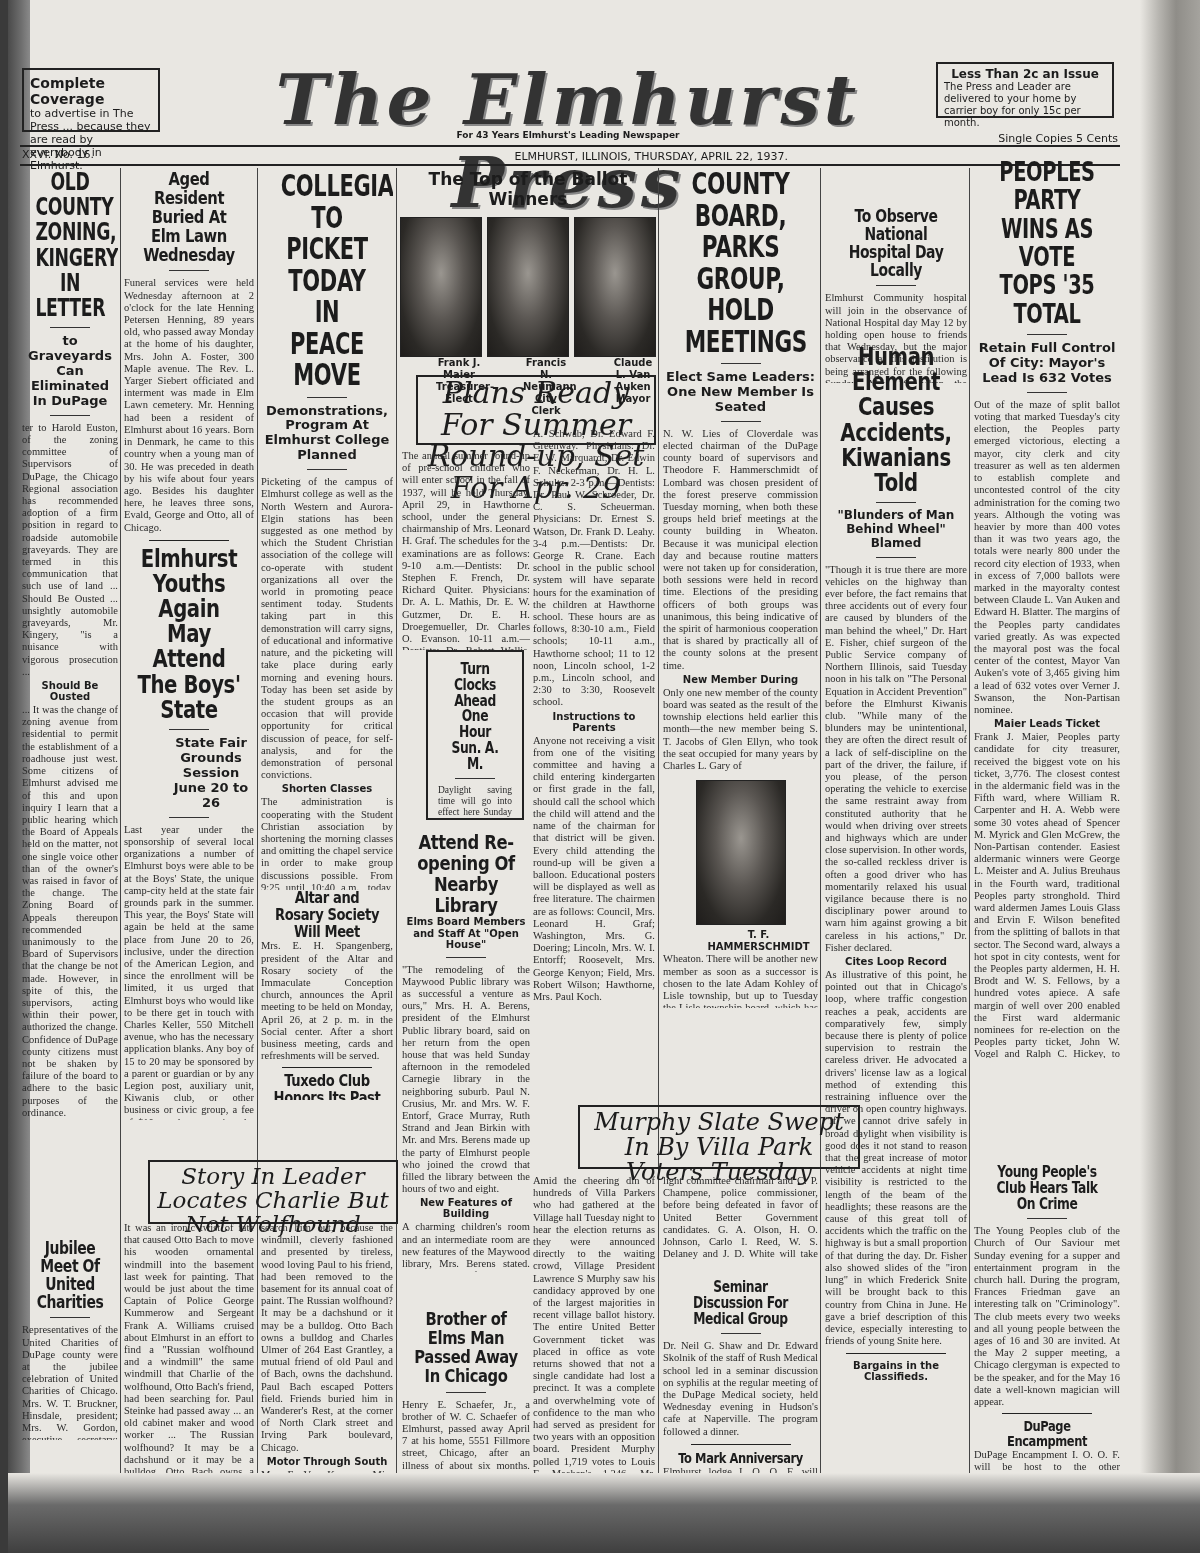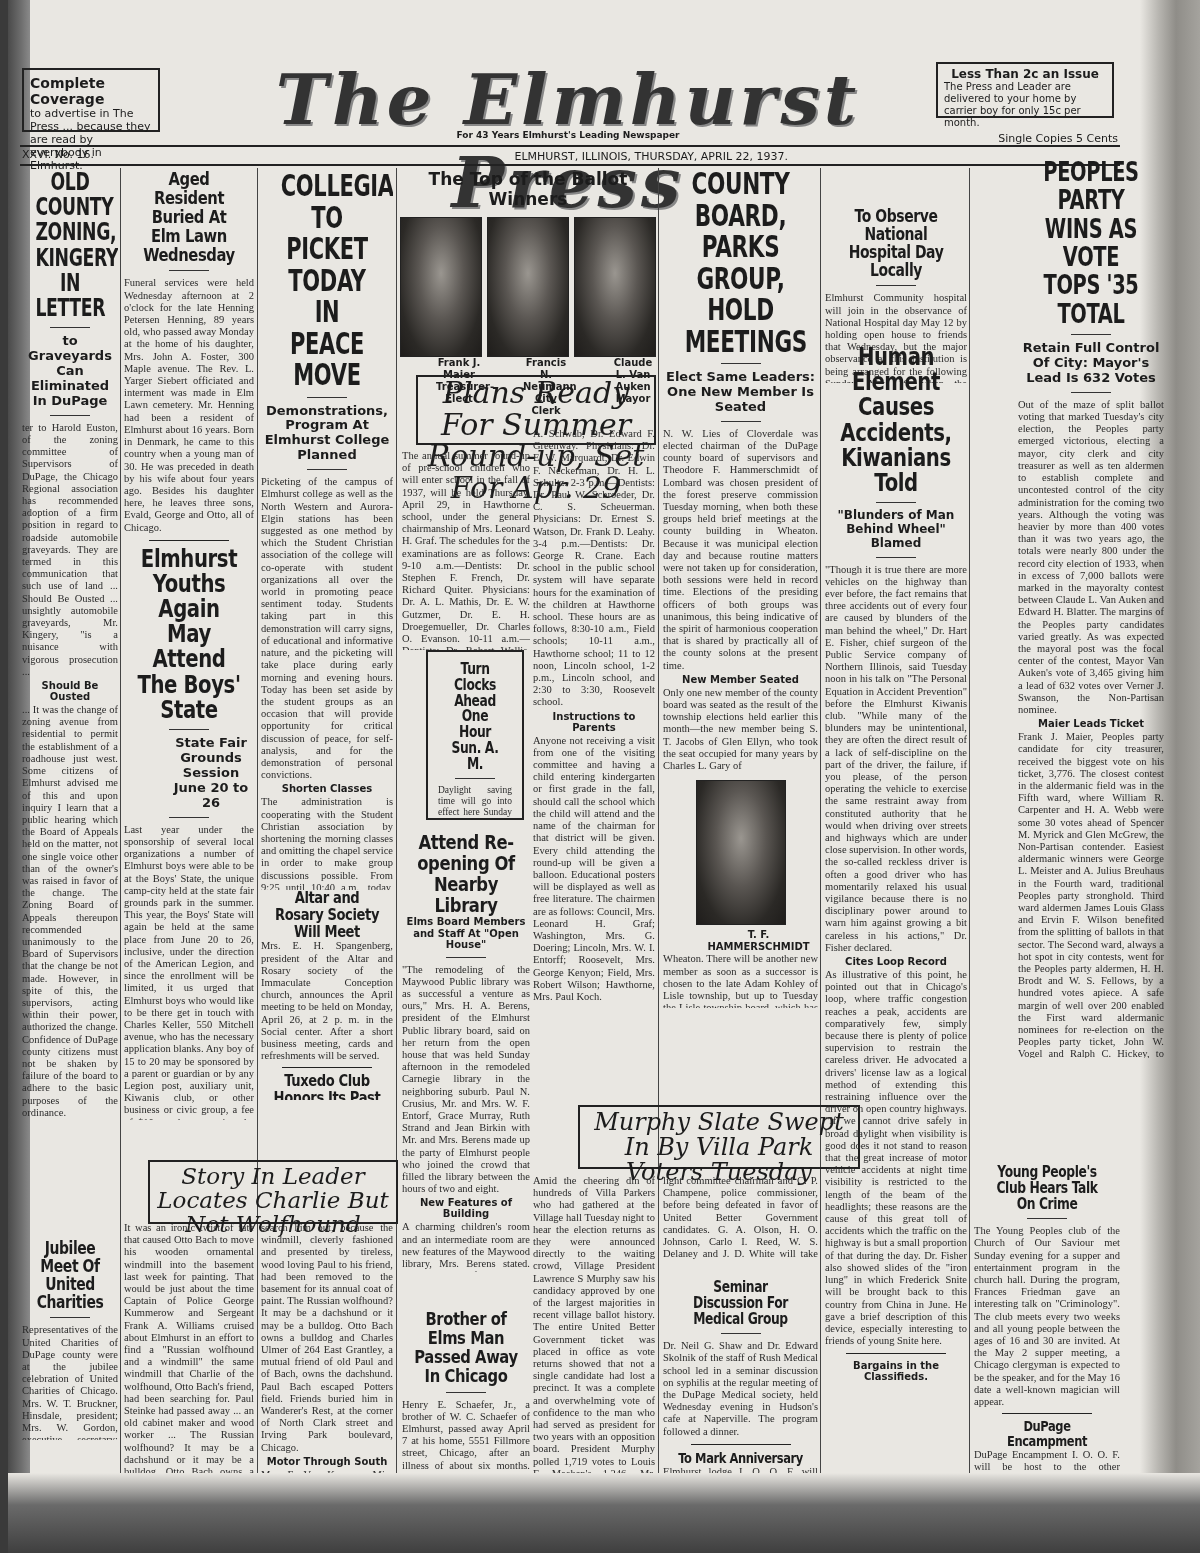--- a/index.html
+++ b/index.html
@@ -180,21 +180,21 @@
     <div class="dash"></div>
     <div class="body">Henry E. Schaefer, Jr., a brother of W. C. Schaefer of Elmhurst, passed away April 7 at his home, 5551 Fillmore street, Chicago, after an illness of about six months. Funeral services were held April 10 in Chicago, burial being made in Greenwood cemetery. Mr. Schaefer, who was born in Chicago, had visited in Elmhurst on a number of occasions. Besides his brother here, he leaves four other brothers, Arthur W., Paul F., Edward and Otto of Chicago, and one sister, Laura Breemann of Chicago.</div>
   </div>
 
   <div class="abs" style="left:655px;top:168px;width:155px;height:840px;overflow:hidden;">
     <div class="hl hl-xl" style="font-size:30px;transform:scaleX(0.72);">COUNTY BOARD, PARKS GROUP, HOLD MEETINGS</div>
     <div class="dash"></div>
     <div class="deck" style="font-size:13px;">Elect Same Leaders: One New Member Is Seated</div>
     <div class="dash"></div>
     <div class="body">N. W. Lies of Cloverdale was elected chairman of the DuPage county board of supervisors and Theodore F. Hammerschmidt of Lombard was chosen president of the forest preserve commission Tuesday morning, when both these groups held brief meetings at the county building in Wheaton. Because it was municipal election day and because routine matters were not taken up for consideration, both sessions were held in record time. Elections of the presiding officers of both groups was unanimous, this being indicative of the spirit of harmonious cooperation that is shared by practically all of the county solons at the present time.</div>
-    <div class="sub">New Member Seated</div>
+    <div class="sub">New Member During</div>
     <div class="body">Only one new member of the county board was seated as the result of the township elections held earlier this month—the new member being S. T. Jacobs of Glen Ellyn, who took the seat occupied for many years by Charles L. Gary of</div>
     <div class="photo" style="width:90px;height:145px;margin:8px auto 4px;"></div>
     <div class="caption">T. F. HAMMERSCHMIDT</div>
     <div class="body">Wheaton. There will be another new member as soon as a successor is chosen to the late Adam Kohley of Lisle township, but up to Tuesday the Lisle township board, which has the power to name this supervisor, had not taken definite action. President Hammerschmidt announced in the forest preserve session that dedication of the new headquarters building in the Churchill preserve will take place at the next meeting of the county parks group to be held Tuesday, May 4. The building is now virtually complete, and Superintendent Robert McKee has already occupied the caretaker's rooms in the new structure. Announcement of standing committees of the county board, and of the important forest preserve commission, the steering body of the forest preserve commission, was not made at Tuesday's meeting, but was deferred until the May sessions. The county board is scheduled to convene again at Wheaton May 11 at 10 a.m.</div>
   </div>
 
   <div class="abs box" style="left:570px;top:1105px;width:282px;height:64px;">
     <div class="ital" style="font-size:24px;padding:3px;">Murphy Slate Swept In By Villa Park Voters Tuesday</div>
   </div>
   <div class="abs" style="left:525px;top:1175px;width:122px;height:360px;overflow:hidden;">
@@ -224,21 +224,21 @@
     <div class="dash"></div>
     <div class="deck" style="font-size:12px;">"Blunders of Man Behind Wheel" Blamed</div>
     <div class="dash"></div>
     <div class="body">"Though it is true there are more vehicles on the highway than ever before, the fact remains that three accidents out of every four are caused by blunders of the man behind the wheel," Dr. Hart E. Fisher, chief surgeon of the Public Service company of Northern Illinois, said Tuesday noon in his talk on "The Personal Equation in Accident Prevention" before the Elmhurst Kiwanis club. "While many of the blunders may be unintentional, they are often the direct result of a lack of self-discipline on the part of the driver, the failure, if you please, of the person operating the vehicle to exercise the same restraint away from constituted authority that he would when driving over streets and highways which are under close supervision. In other words, the so-called reckless driver is often a good driver who has momentarily relaxed his usual vigilance because there is no disciplinary power around to warn him against growing a bit careless in his actions," Dr. Fisher declared.</div>
     <div class="sub">Cites Loop Record</div>
     <div class="body">As illustrative of this point, he pointed out that in Chicago's loop, where traffic congestion reaches a peak, accidents are comparatively few, simply because there is plenty of police supervision to restrain the careless driver. He advocated a drivers' license law as a logical method of extending this restraining influence over the driver on open country highways. "If we cannot drive safely in broad daylight when visibility is good does it not stand to reason that the great increase of motor vehicle accidents at night time visibility is restricted to the length of the beam of the headlights; these reasons are the cause of this great toll of accidents which the traffic on the highway is but a small proportion of that during the day. Dr. Fisher also showed slides of the "iron lung" in which Frederick Snite will be brought back to this country from China in June. He gave a brief description of this device, especially interesting to friends of young Snite here.</div>
     <div class="rule" style="position:relative;height:1px;width:100px;margin:6px auto;"></div>
     <div class="sub">Bargains in the Classifieds.</div>
   </div>
 
-  <div class="abs" style="left:966px;top:158px;width:146px;height:900px;overflow:hidden;margin-left:44px;">
+  <div class="abs" style="left:966px;top:158px;width:146px;height:900px;overflow:hidden;">
     <div class="hl hl-l" style="font-size:27px;transform:scaleX(0.72);">PEOPLES PARTY WINS AS VOTE TOPS '35 TOTAL</div>
     <div class="dash"></div>
     <div class="deck" style="font-size:13px;">Retain Full Control Of City: Mayor's Lead Is 632 Votes</div>
     <div class="dash"></div>
     <div class="body">Out of the maze of split ballot voting that marked Tuesday's city election, the Peoples party emerged victorious, electing a mayor, city clerk and city treasurer as well as ten aldermen to establish complete and uncontested control of the city administration for the coming two years. Although the voting was heavier by more than 400 votes than it was two years ago, the totals were nearly 800 under the record city election of 1933, when in excess of 7,000 ballots were marked in the mayoralty contest between Claude L. Van Auken and Edward H. Blatter. The margins of the Peoples party candidates varied greatly. As was expected the mayoral post was the focal center of the contest, Mayor Van Auken's vote of 3,465 giving him a lead of 632 votes over Verner J. Swanson, the Non-Partisan nominee.</div>
     <div class="sub">Maier Leads Ticket</div>
     <div class="body">Frank J. Maier, Peoples party candidate for city treasurer, received the biggest vote on his ticket, 3,776. The closest contest in the aldermanic field was in the Fifth ward, where William R. Carpenter and H. A. Webb were some 30 votes ahead of Spencer M. Myrick and Glen McGrew, the Non-Partisan contender. Easiest aldermanic winners were George L. Meister and A. Julius Breuhaus in the Fourth ward, traditional Peoples party stronghold. Third ward aldermen James Louis Glass and Ervin F. Wilson benefited from the splitting of ballots in that sector. The Second ward, always a hot spot in city contests, went for the Peoples party aldermen, H. H. Brodt and W. S. Fellows, by a hundred votes apiece. A safe margin of well over 200 enabled the First ward aldermanic nominees for re-election on the Peoples party ticket, John W. Vogel and Ralph C. Hickey, to coast to victory fairly easily. The returns began to come in early at the Press office, which was the gathering point for scores of interested citizens during the course of the evening. A meeting of the city council will be held this (Thursday) evening to canvass the vote. All figures given in the election extra, and quoted above are unofficial, pending the canvass.</div>
   </div>
 
   <div class="abs" style="left:966px;top:1165px;width:146px;height:380px;overflow:hidden;">

